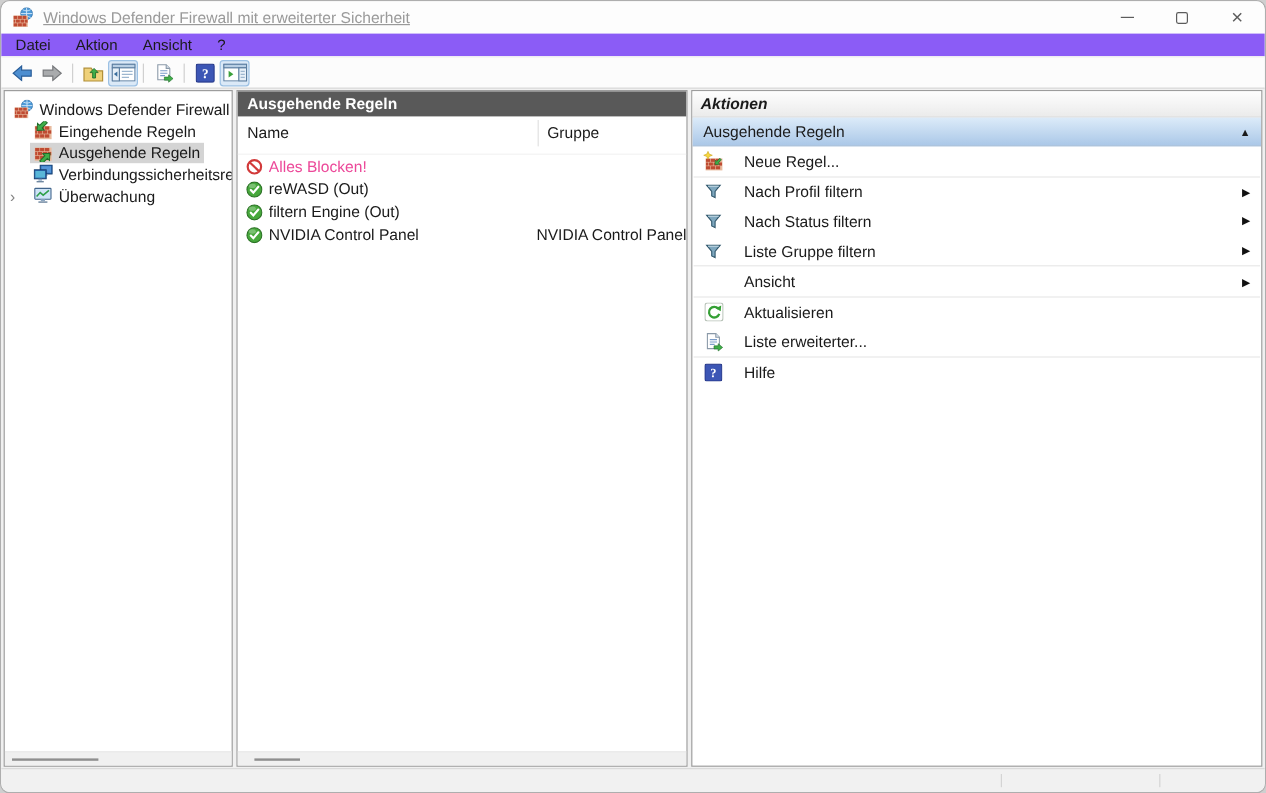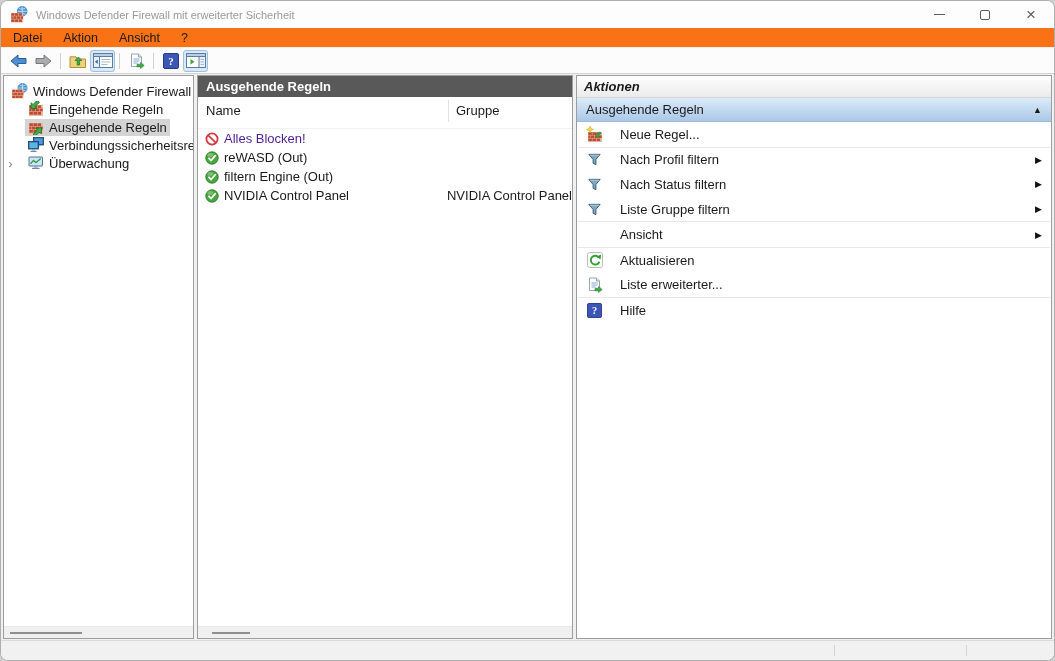--- a/index.html
+++ b/index.html
@@ -6,28 +6,28 @@
   html,body { background:#cfcfcf; }
   body { font-family:"Liberation Sans", sans-serif; }
   .window {
     position:relative; width:1055px; height:661px; background:#fff;
     border:1px solid #aeaeae; border-radius:8px; overflow:hidden;
     font-size:13px; color:#1a1a1a;
   }
   
   .titlebar { height:27px; display:flex; align-items:center; padding-left:10px; background:#fdfdfd; }
   .app-icon { width:17px; height:17px; flex:0 0 17px; }
-  .title { color:#9a9a9a; font-size:11px; margin-left:8px; white-space:nowrap; }
+  .title { color:#9a9a9a; font-size:13px; margin-left:8px; white-space:nowrap;text-decoration:underline; }
   .caption-btns { margin-left:auto; display:flex; height:100%; }
   .cap { width:46px; display:flex; align-items:center; justify-content:center; color:#5c5c5c; }
   .min-glyph { width:11px; height:1px; background:#5c5c5c; }
   .max-glyph { width:10px; height:10px; border:1px solid #5c5c5c; border-radius:2px; }
   .close-glyph { font-size:17px; line-height:1; font-weight:400; }
   
-  .menubar { height:19px; display:flex; align-items:center; padding-left:12px; font-size:12.5px; background:#f97316; }
+  .menubar { height:19px; display:flex; align-items:center; padding-left:12px; font-size:12.5px; background:#8b5cf6; }
   .menu-item { margin-right:21px; }
   
   .toolbar { height:27px; display:flex; align-items:center; padding-left:5px; background:#fcfcfc;
              border-top:1px solid #f0f0f0; border-bottom:1px solid #d2d2d2; }
   .tb { width:25px; height:22px; display:flex; align-items:center; justify-content:center; border-radius:3px; border:1px solid transparent; }
   .tb.active { background:#dbe9f7; border:1px solid #9cc1e4; }
   .tbsep { width:1px; height:16px; background:#d0d0d0; margin:0 4px; }
   
   .main { position:absolute; left:0; right:0; top:73px; bottom:20px; background:#f0f0f0; }
   .pane { position:absolute; top:1px; bottom:1px; background:#fff; border:1px solid #9d9d9d; overflow:hidden; }
@@ -47,21 +47,21 @@
   .list-title { height:21px; background:#595959; color:#fff; font-weight:bold;
                 display:flex; align-items:center; padding-left:8px; }
   .cols { height:32px; position:relative; border-bottom:1px solid #f3f3f3; }
   .col-name { position:absolute; left:8px; top:6px; }
   .col-sep { position:absolute; left:250px; top:3px; height:22px; width:1px; background:#e1e1e1; }
   .col-group { position:absolute; left:258px; top:6px; }
   .lrow { height:19px; display:flex; align-items:center; }
   .lrow .ric { margin-left:7px; width:14px; height:14px; flex:0 0 14px; }
   .lrow .nm { margin-left:5px; width:228px; overflow:hidden; white-space:nowrap; }
   .lrow .gp { margin-left:10px; white-space:nowrap; }
-  .blocked-text { color:#4c1d95; }
+  .blocked-text { color:#ec4899; }
   
   .hscroll { position:absolute; left:0; right:0; bottom:0; height:12px; background:#f0f0f0; border-top:1px solid #e9e9e9; }
   .hthumb { position:absolute; top:5px; height:2px; background:#8f8f8f; }
   
   .actions-title { height:22px; background:linear-gradient(#fefefe,#ebebeb); border-bottom:1px solid #d6d6d6;
                    font-weight:bold; display:flex; align-items:center; padding-left:7px;font-style:italic; }
   .section-hdr { height:24px; background:linear-gradient(#dcebf9,#abc8e8); border-bottom:1px solid #9db9d6;
                  display:flex; align-items:center; padding:0 9px; }
   .collapse { margin-left:auto; font-size:9px; color:#1a1a1a; }
   .ai { height:24.6px; display:flex; align-items:center; padding:0 9px;gap:8px; }

